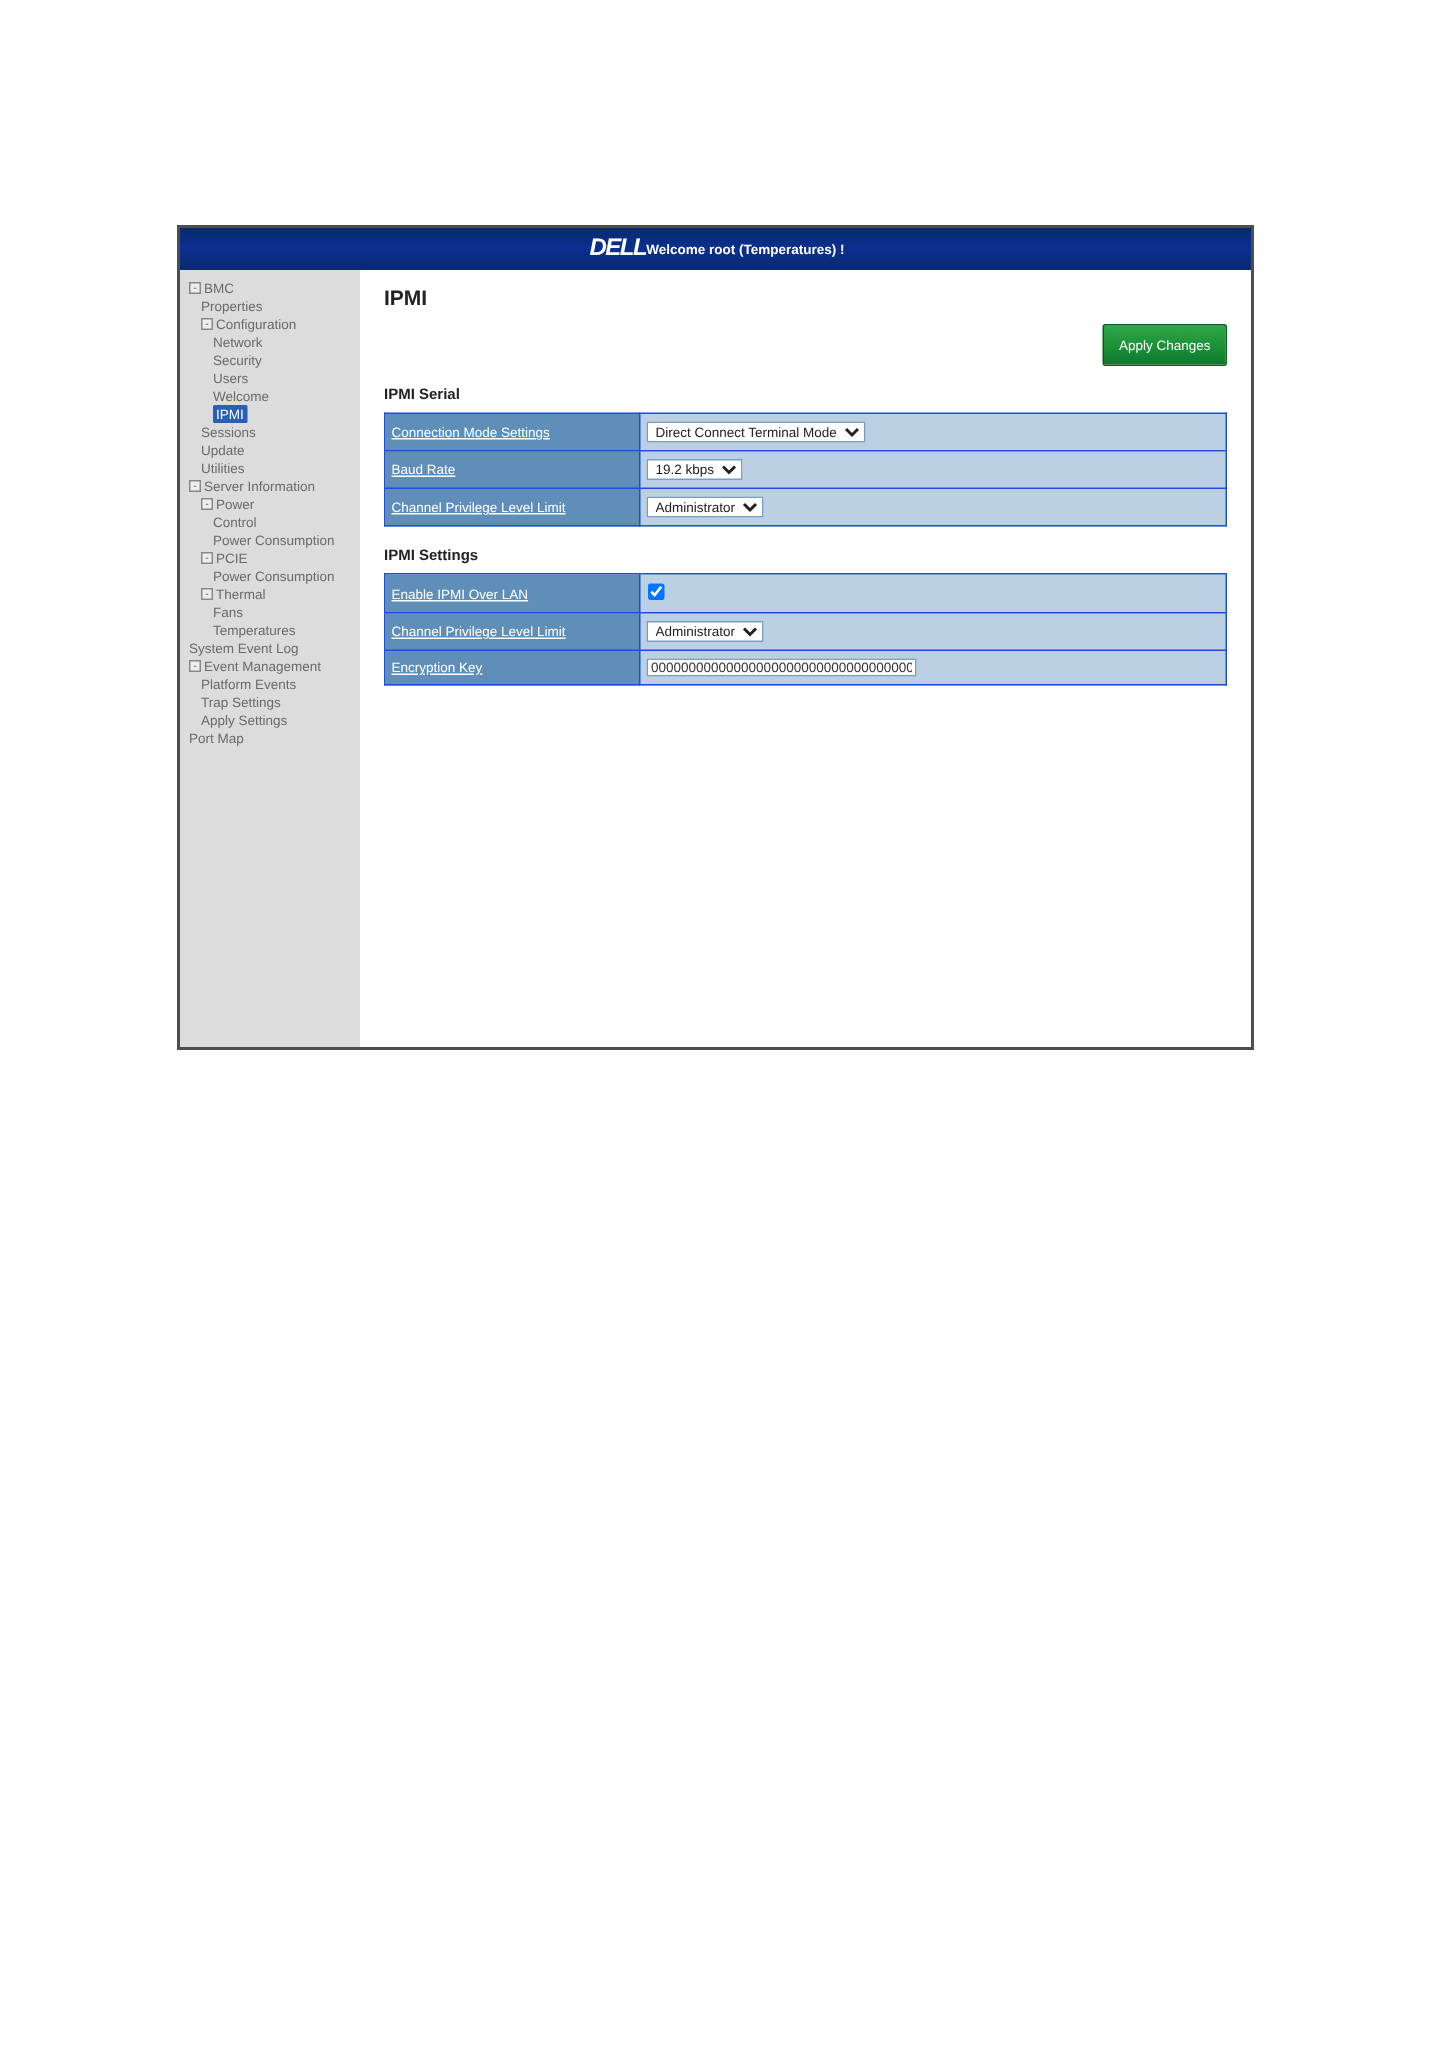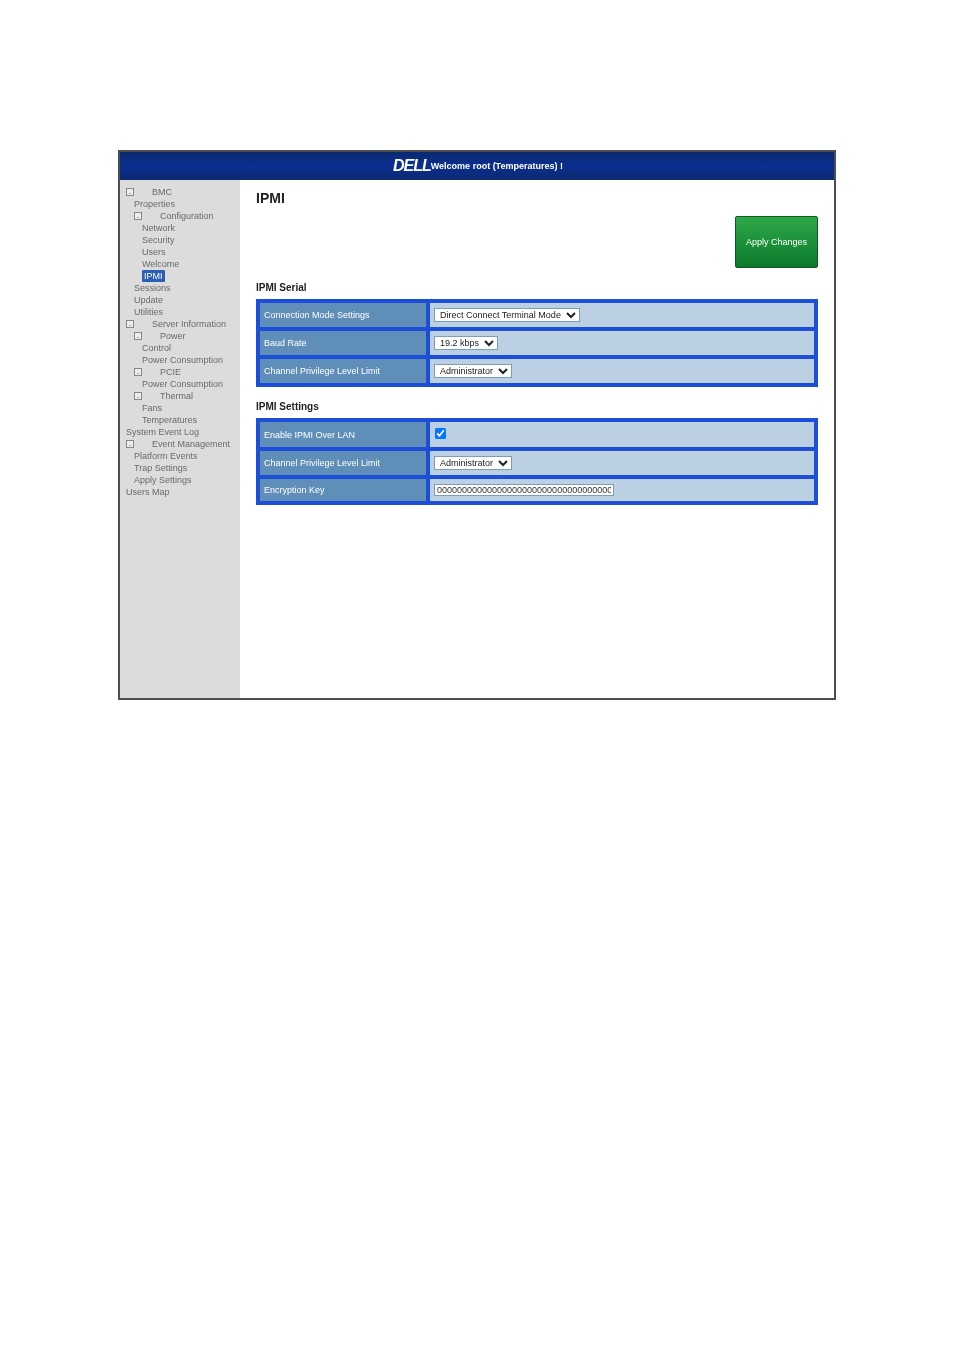--- a/index.html
+++ b/index.html
@@ -45,21 +45,21 @@
     padding: 6px 4px 200px 4px;
     font-size: 9px;
     color: #6a6a6a;
     line-height: 12px;
   }
   .sidebar .tree { list-style: none; }
   .sidebar li { white-space: nowrap; }
   .lvl0 > .row { padding-left: 2px; }
   .lvl1 > .row { padding-left: 10px; }
   .lvl2 > .row { padding-left: 18px; align-items: flex-end; }
-  .row { display: flex; align-items: center; gap: 18px; }
+  .row { display: flex; align-items: center; gap: 2px; }
   .exp-icon {
     width: 8px; height: 8px; border: 1px solid #888;
     display: inline-flex; align-items: center; justify-content: center;
     font-size: 7px; line-height: 1; color: #555; background: #eee;
   }
   .nav-label { cursor: default; }
   .nav-selected {
     background: #2b5fb4;
     color: #fff;
     padding: 0 2px;
@@ -75,44 +75,45 @@
     color: #222;
   }
   .topbtn-row {
     display: flex; justify-content: flex-end;
     margin-top: 10px;
   }
   .btn-apply {
     background: linear-gradient(#2ea848,#0c7a2c);
     color: #fff;
     font-size: 9px;
-    padding: 20px 10px;
+    padding: 8px 10px;
     border: 1px solid #0b5b22;
     border-radius: 2px;
     cursor: pointer;
   }
   .section-title {
     font-size: 10px;
     font-weight: bold;
     color: #222;
     margin-top: 14px;
     margin-bottom: 6px;
   }
   .form-table {
     width: 100%;
     border-collapse: collapse;
   }
   .form-table tr { height: 16px; }
   .form-table td {
-    border: 4px solid #1d4ed8;
+    border: 1px solid #1d4ed8;
     background: #5f8fb9;
     color: #fff;
     font-size: 9px;
     padding: 5px 4px;
     vertical-align: middle;
+    text-decoration: underline;
   }
   .form-table td.value-cell {
     background: #bcd0e4;
     color: #333;
   }
   .form-table td.label-cell { width: 170px; }
   .mini-select {
     font-size: 9px;
     background: #fff;
     border: 1px solid #7a9ec0;
@@ -270,21 +271,21 @@
               <span class="nav-label">Trap Settings</span>
             </div>
           </li>
         <li class="lvl1">
             <div class="row">
               <span class="nav-label">Apply Settings</span>
             </div>
           </li>
         <li class="lvl0">
             <div class="row">
-              <span class="nav-label">Users Map</span>
+              <span class="nav-label">Port Map</span>
             </div>
           </li>
       </ul>
     </nav>
 
     <main class="content">
       <h1 class="page-title">IPMI</h1>
 
       <div class="topbtn-row">
         <button class="btn-apply">Apply Changes</button>

